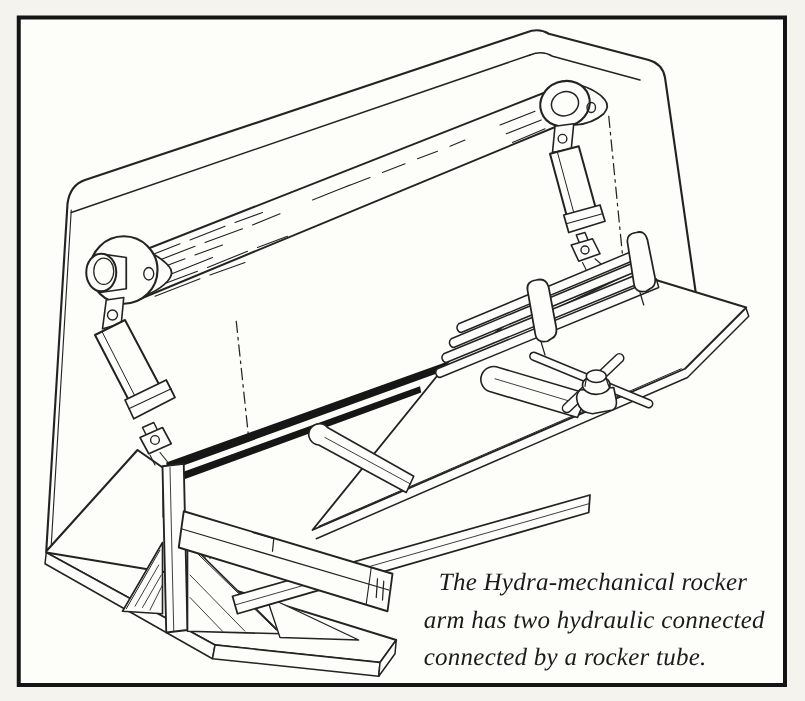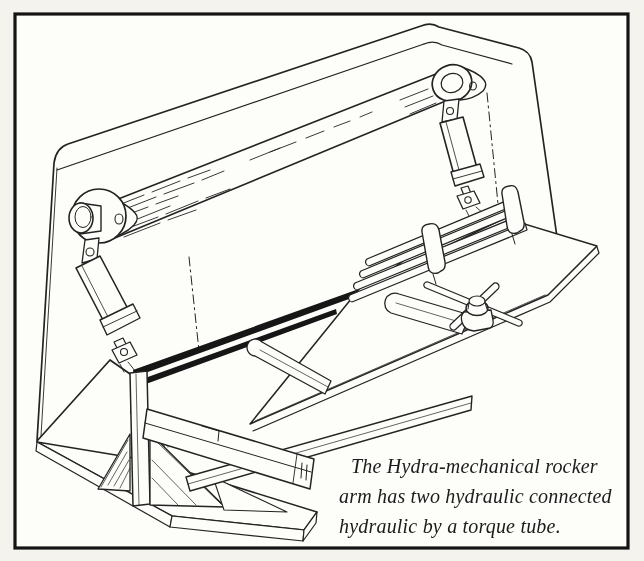--- a/index.html
+++ b/index.html
@@ -172,15 +172,15 @@
     <path class="ink" stroke-width="0.9" d="M297,454 L293,483"></path>
     <path class="ink" stroke-width="1" d="M302,463 L301,478 M307,465 L306,480"></path>
     <path class="ink" stroke-width="1" d="M202,426 L219,431 L218,441"></path>
   </g>
 
 </svg>
 
 <div class="caption">
   <span class="cap-line first">The Hydra-mechanical rocker</span>
   <span class="cap-line">arm has two hydraulic connected</span>
-  <span class="cap-line">hydraulic by a torque tube.</span>
+  <span class="cap-line">connected by a rocker tube.</span>
 </div>
 </div>
 
 </body></html>

